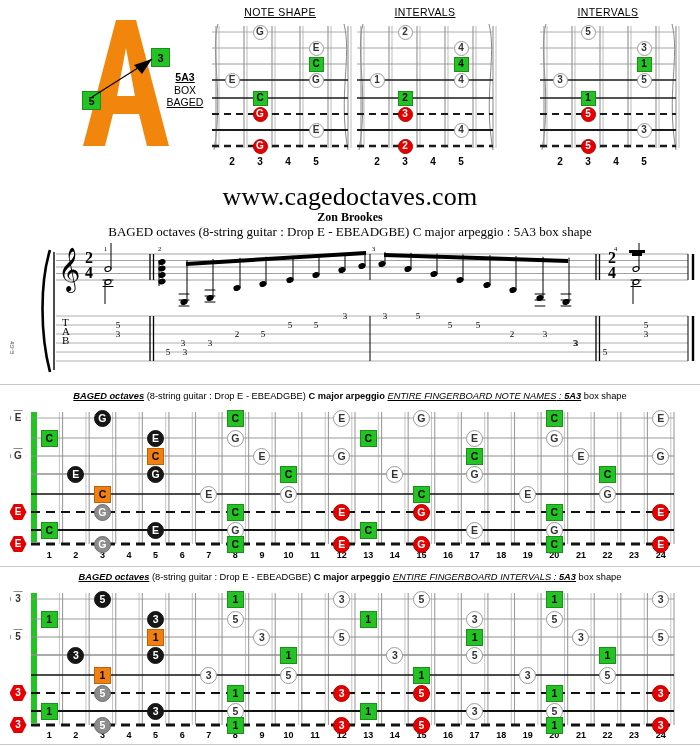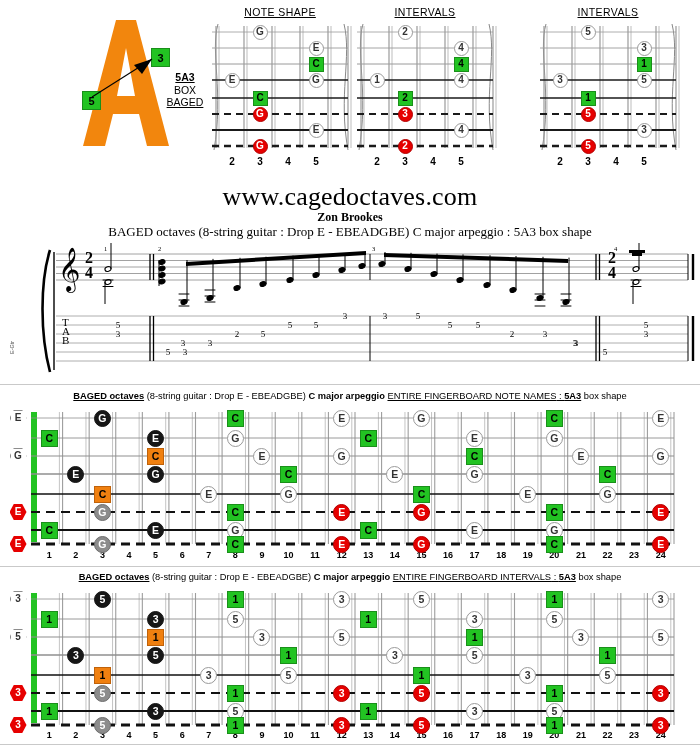--- a/index.html
+++ b/index.html
@@ -47,21 +47,21 @@
   #author{left:0;top:210px;width:700px;text-align:center;font-family:"Liberation Serif",serif;
           font-size:12px;font-weight:bold;}
   #subtitle{left:0;top:224px;width:700px;text-align:center;font-family:"Liberation Serif",serif;font-size:13px;}
 
   
   #notation{left:0;top:242px;width:700px;height:135px;}
 
   
   .fbhead{position:absolute;left:0;width:700px;text-align:center;font-size:9.3px;white-space:nowrap;}
   .fbhead .b{font-weight:bold;}
-  .fbhead .u{text-decoration:underline;}
+  .fbhead .u{text-decoration:underline;font-style:italic;}
   .fbhead .i{}
 
   .board{position:absolute;left:22px;width:656px;}
   .fretnum-row{position:absolute;left:22px;width:656px;height:14px;}
   .fretnum-row span{position:absolute;font-size:9px;font-weight:bold;text-align:center;width:16px;transform:translateX(-8px);}
 
   .hr{position:absolute;left:0;width:700px;height:1px;background:#c9c9c9;}
 </style>
 </head>
 <body>

